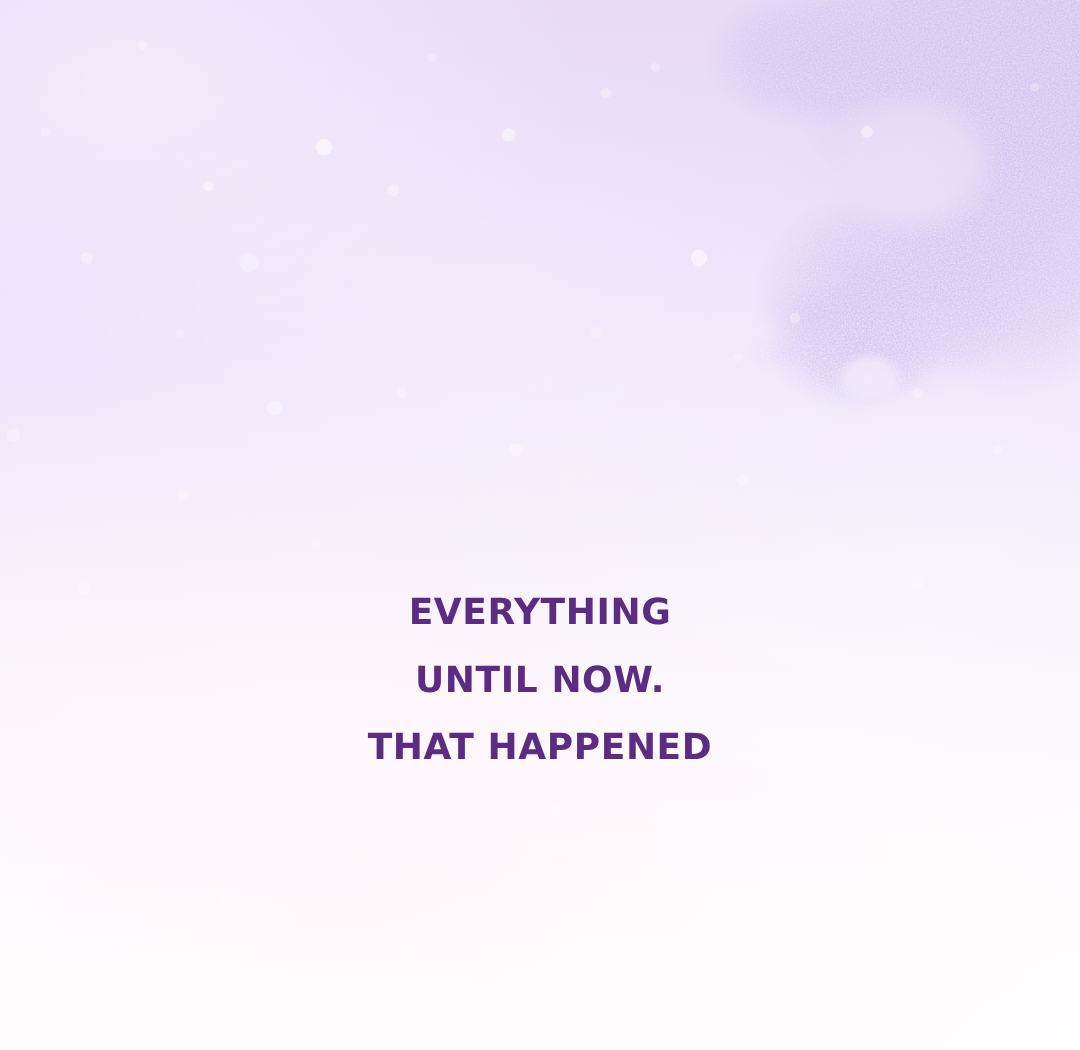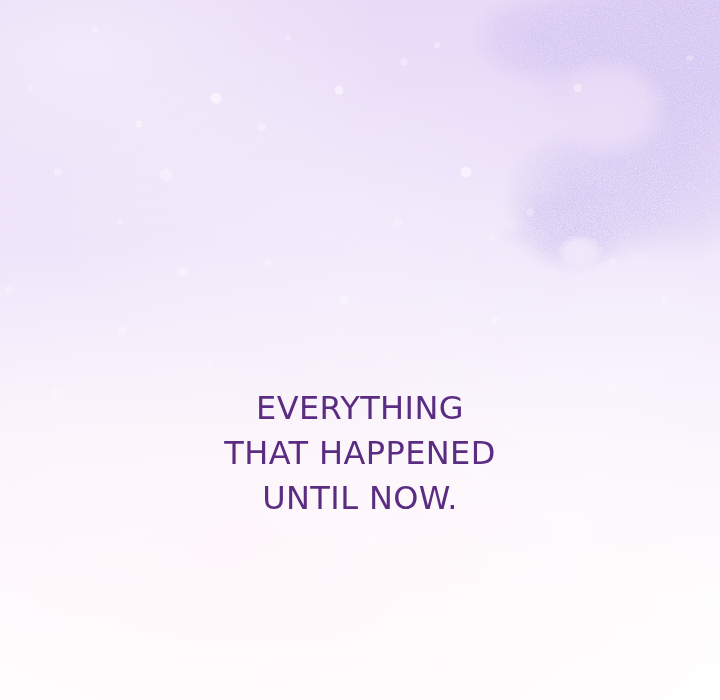--- a/index.html
+++ b/index.html
@@ -89,24 +89,24 @@
 
   
   .caption {
     position: absolute;
     left: 0;
     right: 0;
     top: 386px;
     text-align: center;
     color: #5A2D82;
     font-family: "DejaVu Sans", "Liberation Sans", sans-serif;
-    font-size: 32px;
+    font-size: 24px;
     line-height: 45px;
     letter-spacing: 0.4px;
-    font-weight: 400;
+    font-weight: 700;
     text-transform: uppercase;
     user-select: none;
     -webkit-font-smoothing: antialiased;
   }
   .caption-line {
     display: block;
     white-space: nowrap;
   }
 </style>
 </head>
@@ -242,17 +242,17 @@
         <circle cx="460" cy="560" r="3.5" opacity="0.30"></circle>
         <circle cx="150" cy="600" r="3.5" opacity="0.22"></circle>
         <circle cx="640" cy="620" r="3.5" opacity="0.20"></circle>
         <circle cx="300" cy="640" r="3.0" opacity="0.18"></circle>
       </g>
     </svg>
   </div>
 
   <div class="caption">
     <span class="caption-line">EVERYTHING</span>
+    <span class="caption-line">UNTIL NOW.</span>
     <span class="caption-line">THAT HAPPENED</span>
-    <span class="caption-line">UNTIL NOW.</span>
   </div>
 
 </div>
 
 </body></html>

